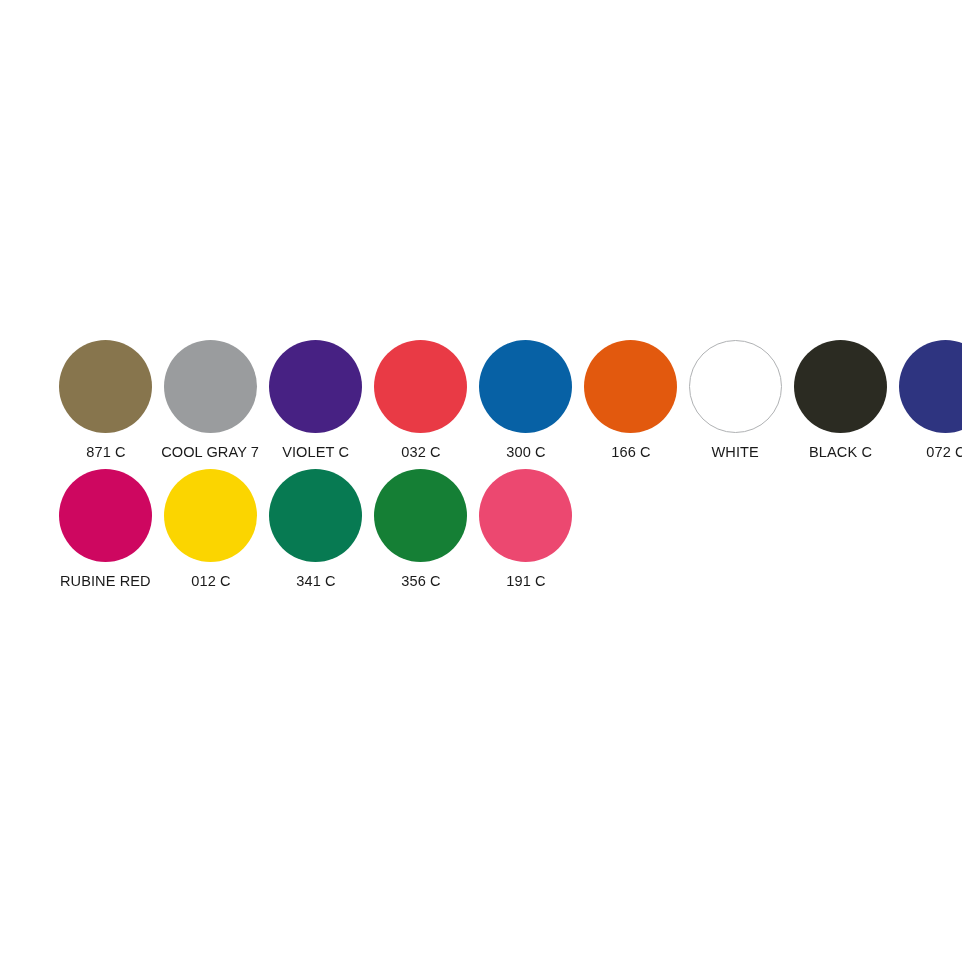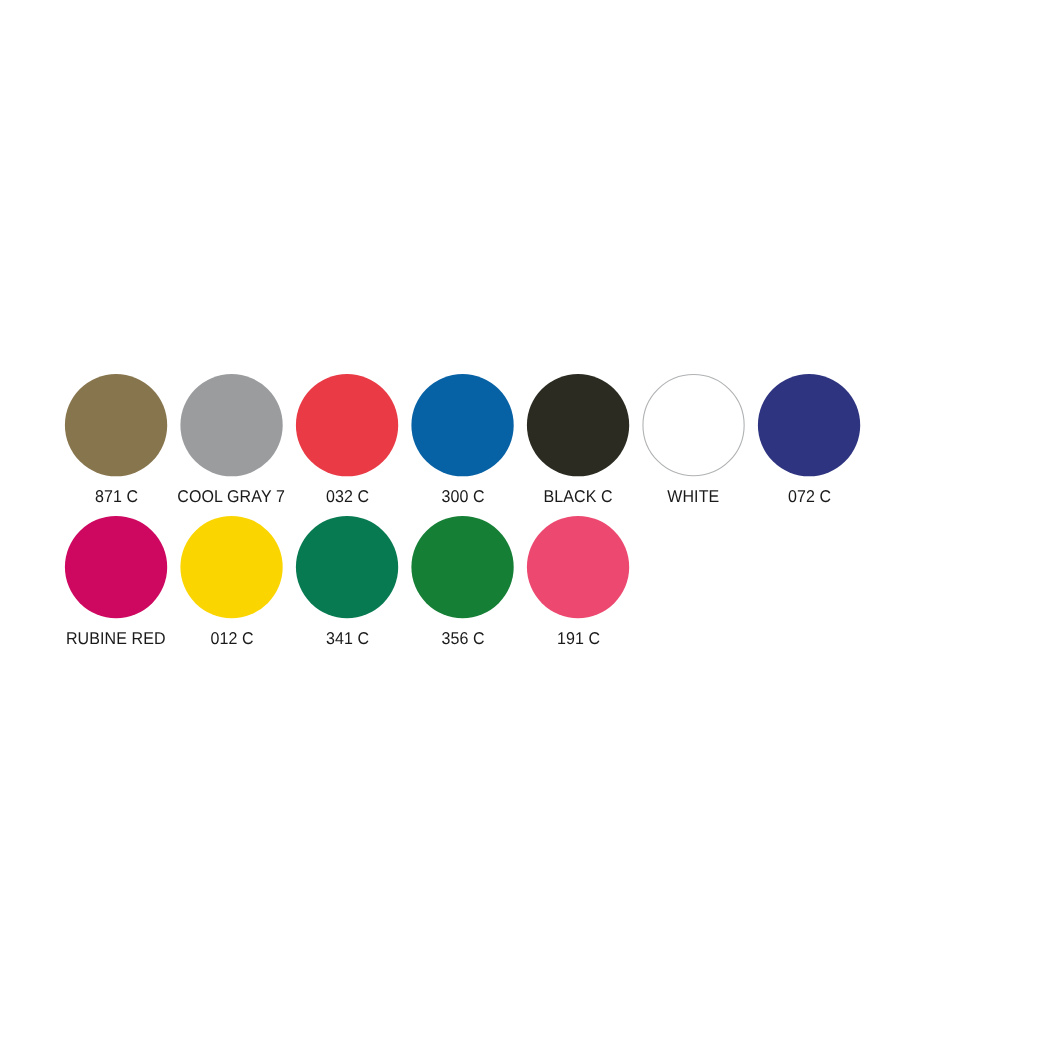--- a/index.html
+++ b/index.html
@@ -68,34 +68,42 @@
   <div class="swatch-row">
       <div class="swatch-cell">
         <div class="swatch-dot" style="background: rgb(135, 117, 77);"></div>
         <div class="swatch-label">871 C</div>
       </div>
       <div class="swatch-cell">
         <div class="swatch-dot" style="background: rgb(154, 156, 158);"></div>
         <div class="swatch-label">COOL GRAY 7</div>
       </div>
       <div class="swatch-cell">
+        <div class="swatch-dot" style="background: rgb(71, 33, 131);"></div>
+        <div class="swatch-label">VIOLET C</div>
+      </div>
+      <div class="swatch-cell">
         <div class="swatch-dot" style="background: rgb(233, 58, 69);"></div>
         <div class="swatch-label">032 C</div>
       </div>
       <div class="swatch-cell">
         <div class="swatch-dot" style="background: rgb(7, 97, 165);"></div>
         <div class="swatch-label">300 C</div>
       </div>
       <div class="swatch-cell">
-        <div class="swatch-dot" style="background: rgb(43, 43, 34);"></div>
-        <div class="swatch-label">BLACK C</div>
+        <div class="swatch-dot" style="background: rgb(226, 89, 14);"></div>
+        <div class="swatch-label">166 C</div>
       </div>
       <div class="swatch-cell">
         <div class="swatch-dot outlined" style="background: rgb(255, 255, 255);"></div>
         <div class="swatch-label">WHITE</div>
+      </div>
+      <div class="swatch-cell">
+        <div class="swatch-dot" style="background: rgb(43, 43, 34);"></div>
+        <div class="swatch-label">BLACK C</div>
       </div>
       <div class="swatch-cell">
         <div class="swatch-dot" style="background: rgb(46, 52, 128);"></div>
         <div class="swatch-label">072 C</div>
       </div>
     </div>
   <div class="swatch-row">
       <div class="swatch-cell">
         <div class="swatch-dot" style="background: rgb(206, 7, 96);"></div>
         <div class="swatch-label">RUBINE RED</div>

